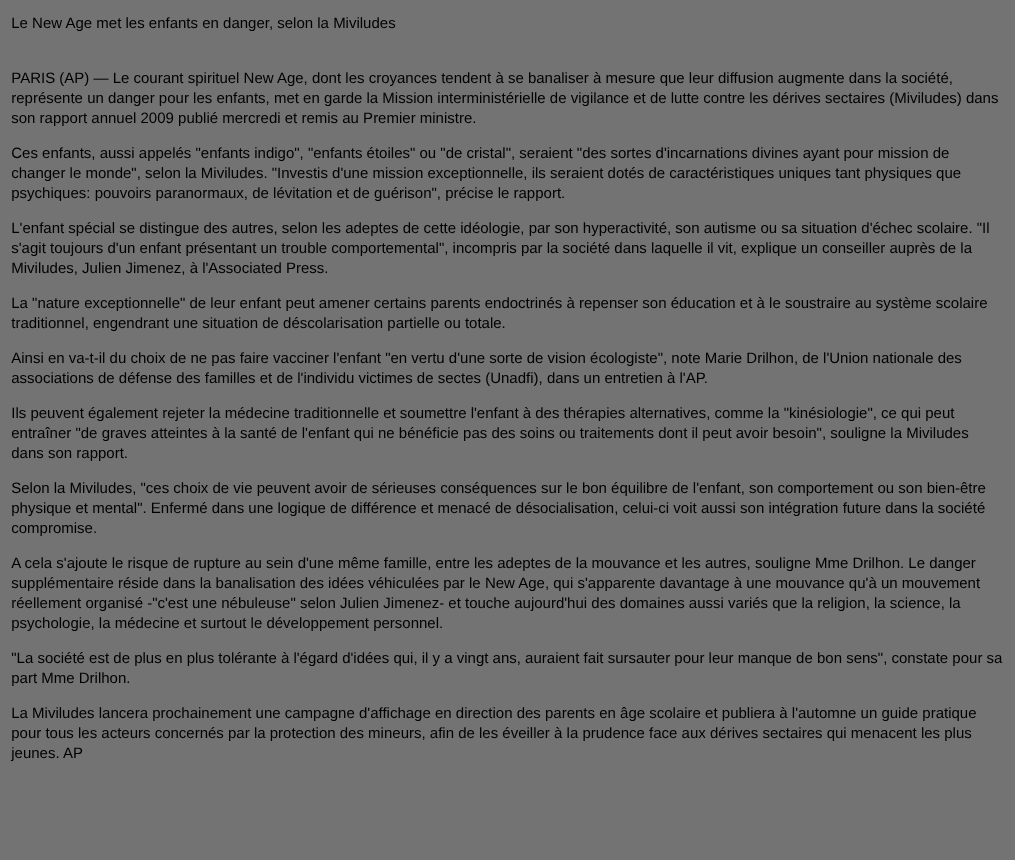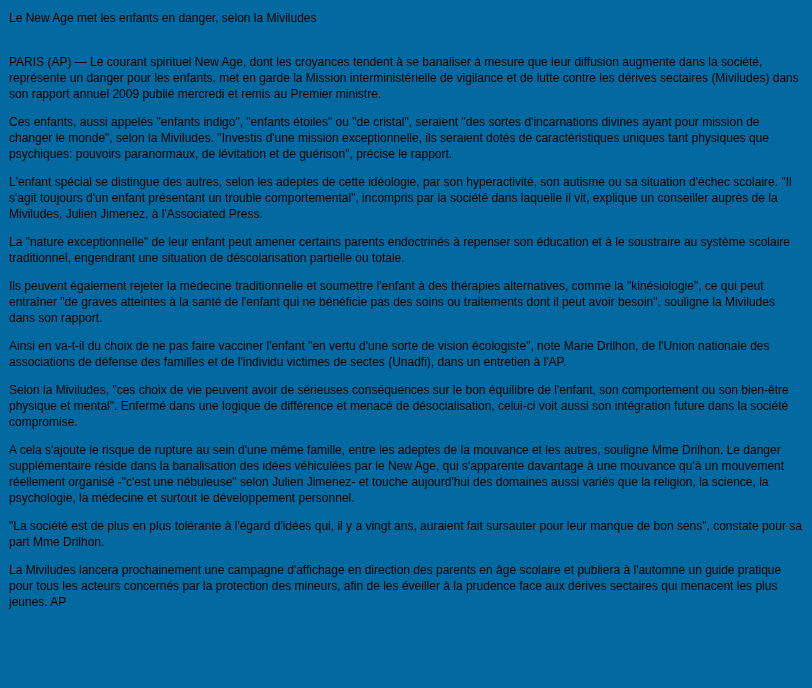--- a/index.html
+++ b/index.html
@@ -5,21 +5,21 @@
   html, body {
     margin: 0;
     padding: 0;
     background: #ffffff;
   }
   .page {
     box-sizing: border-box;
     width: 812px;
     height: 688px;
     padding: 10px 8px 10px 9px;
-    background: #0369a1;
+    background: #737373;
     font-family: "Liberation Sans", "DejaVu Sans", sans-serif;
     font-size: 12px;
     line-height: 16px;
     color: #000000;
     overflow: hidden;
   }
   .title {
     margin: 0 0 28px 0;
   }
   .para {
@@ -28,19 +28,19 @@
 </style>
 </head>
 <body>
 
 <div class="page">
   <p class="title">Le New Age met les enfants en danger, selon la Miviludes</p>
   <p class="para">PARIS (AP) — Le courant spirituel New Age, dont les croyances tendent à se banaliser à mesure que leur diffusion augmente dans la société, représente un danger pour les enfants, met en garde la Mission interministérielle de vigilance et de lutte contre les dérives sectaires (Miviludes) dans son rapport annuel 2009 publié mercredi et remis au Premier ministre.</p>
   <p class="para">Ces enfants, aussi appelés "enfants indigo", "enfants étoiles" ou "de cristal", seraient "des sortes d'incarnations divines ayant pour mission de changer le monde", selon la Miviludes. "Investis d'une mission exceptionnelle, ils seraient dotés de caractéristiques uniques tant physiques que psychiques: pouvoirs paranormaux, de lévitation et de guérison", précise le rapport.</p>
   <p class="para">L'enfant spécial se distingue des autres, selon les adeptes de cette idéologie, par son hyperactivité, son autisme ou sa situation d'échec scolaire. "Il s'agit toujours d'un enfant présentant un trouble comportemental", incompris par la société dans laquelle il vit, explique un conseiller auprès de la Miviludes, Julien Jimenez, à l'Associated Press.</p>
   <p class="para">La "nature exceptionnelle" de leur enfant peut amener certains parents endoctrinés à repenser son éducation et à le soustraire au système scolaire traditionnel, engendrant une situation de déscolarisation partielle ou totale.</p>
+  <p class="para">Ainsi en va-t-il du choix de ne pas faire vacciner l'enfant "en vertu d'une sorte de vision écologiste", note Marie Drilhon, de l'Union nationale des associations de défense des familles et de l'individu victimes de sectes (Unadfi), dans un entretien à l'AP.</p>
   <p class="para">Ils peuvent également rejeter la médecine traditionnelle et soumettre l'enfant à des thérapies alternatives, comme la "kinésiologie", ce qui peut entraîner "de graves atteintes à la santé de l'enfant qui ne bénéficie pas des soins ou traitements dont il peut avoir besoin", souligne la Miviludes dans son rapport.</p>
-  <p class="para">Ainsi en va-t-il du choix de ne pas faire vacciner l'enfant "en vertu d'une sorte de vision écologiste", note Marie Drilhon, de l'Union nationale des associations de défense des familles et de l'individu victimes de sectes (Unadfi), dans un entretien à l'AP.</p>
   <p class="para">Selon la Miviludes, "ces choix de vie peuvent avoir de sérieuses conséquences sur le bon équilibre de l'enfant, son comportement ou son bien-être physique et mental". Enfermé dans une logique de différence et menacé de désocialisation, celui-ci voit aussi son intégration future dans la société compromise.</p>
   <p class="para">A cela s'ajoute le risque de rupture au sein d'une même famille, entre les adeptes de la mouvance et les autres, souligne Mme Drilhon. Le danger supplémentaire réside dans la banalisation des idées véhiculées par le New Age, qui s'apparente davantage à une mouvance qu'à un mouvement réellement organisé -"c'est une nébuleuse" selon Julien Jimenez- et touche aujourd'hui des domaines aussi variés que la religion, la science, la psychologie, la médecine et surtout le développement personnel.</p>
   <p class="para">"La société est de plus en plus tolérante à l'égard d'idées qui, il y a vingt ans, auraient fait sursauter pour leur manque de bon sens", constate pour sa part Mme Drilhon.</p>
   <p class="para">La Miviludes lancera prochainement une campagne d'affichage en direction des parents en âge scolaire et publiera à l'automne un guide pratique pour tous les acteurs concernés par la protection des mineurs, afin de les éveiller à la prudence face aux dérives sectaires qui menacent les plus jeunes. AP</p>
 </div>
 
 </body></html>

